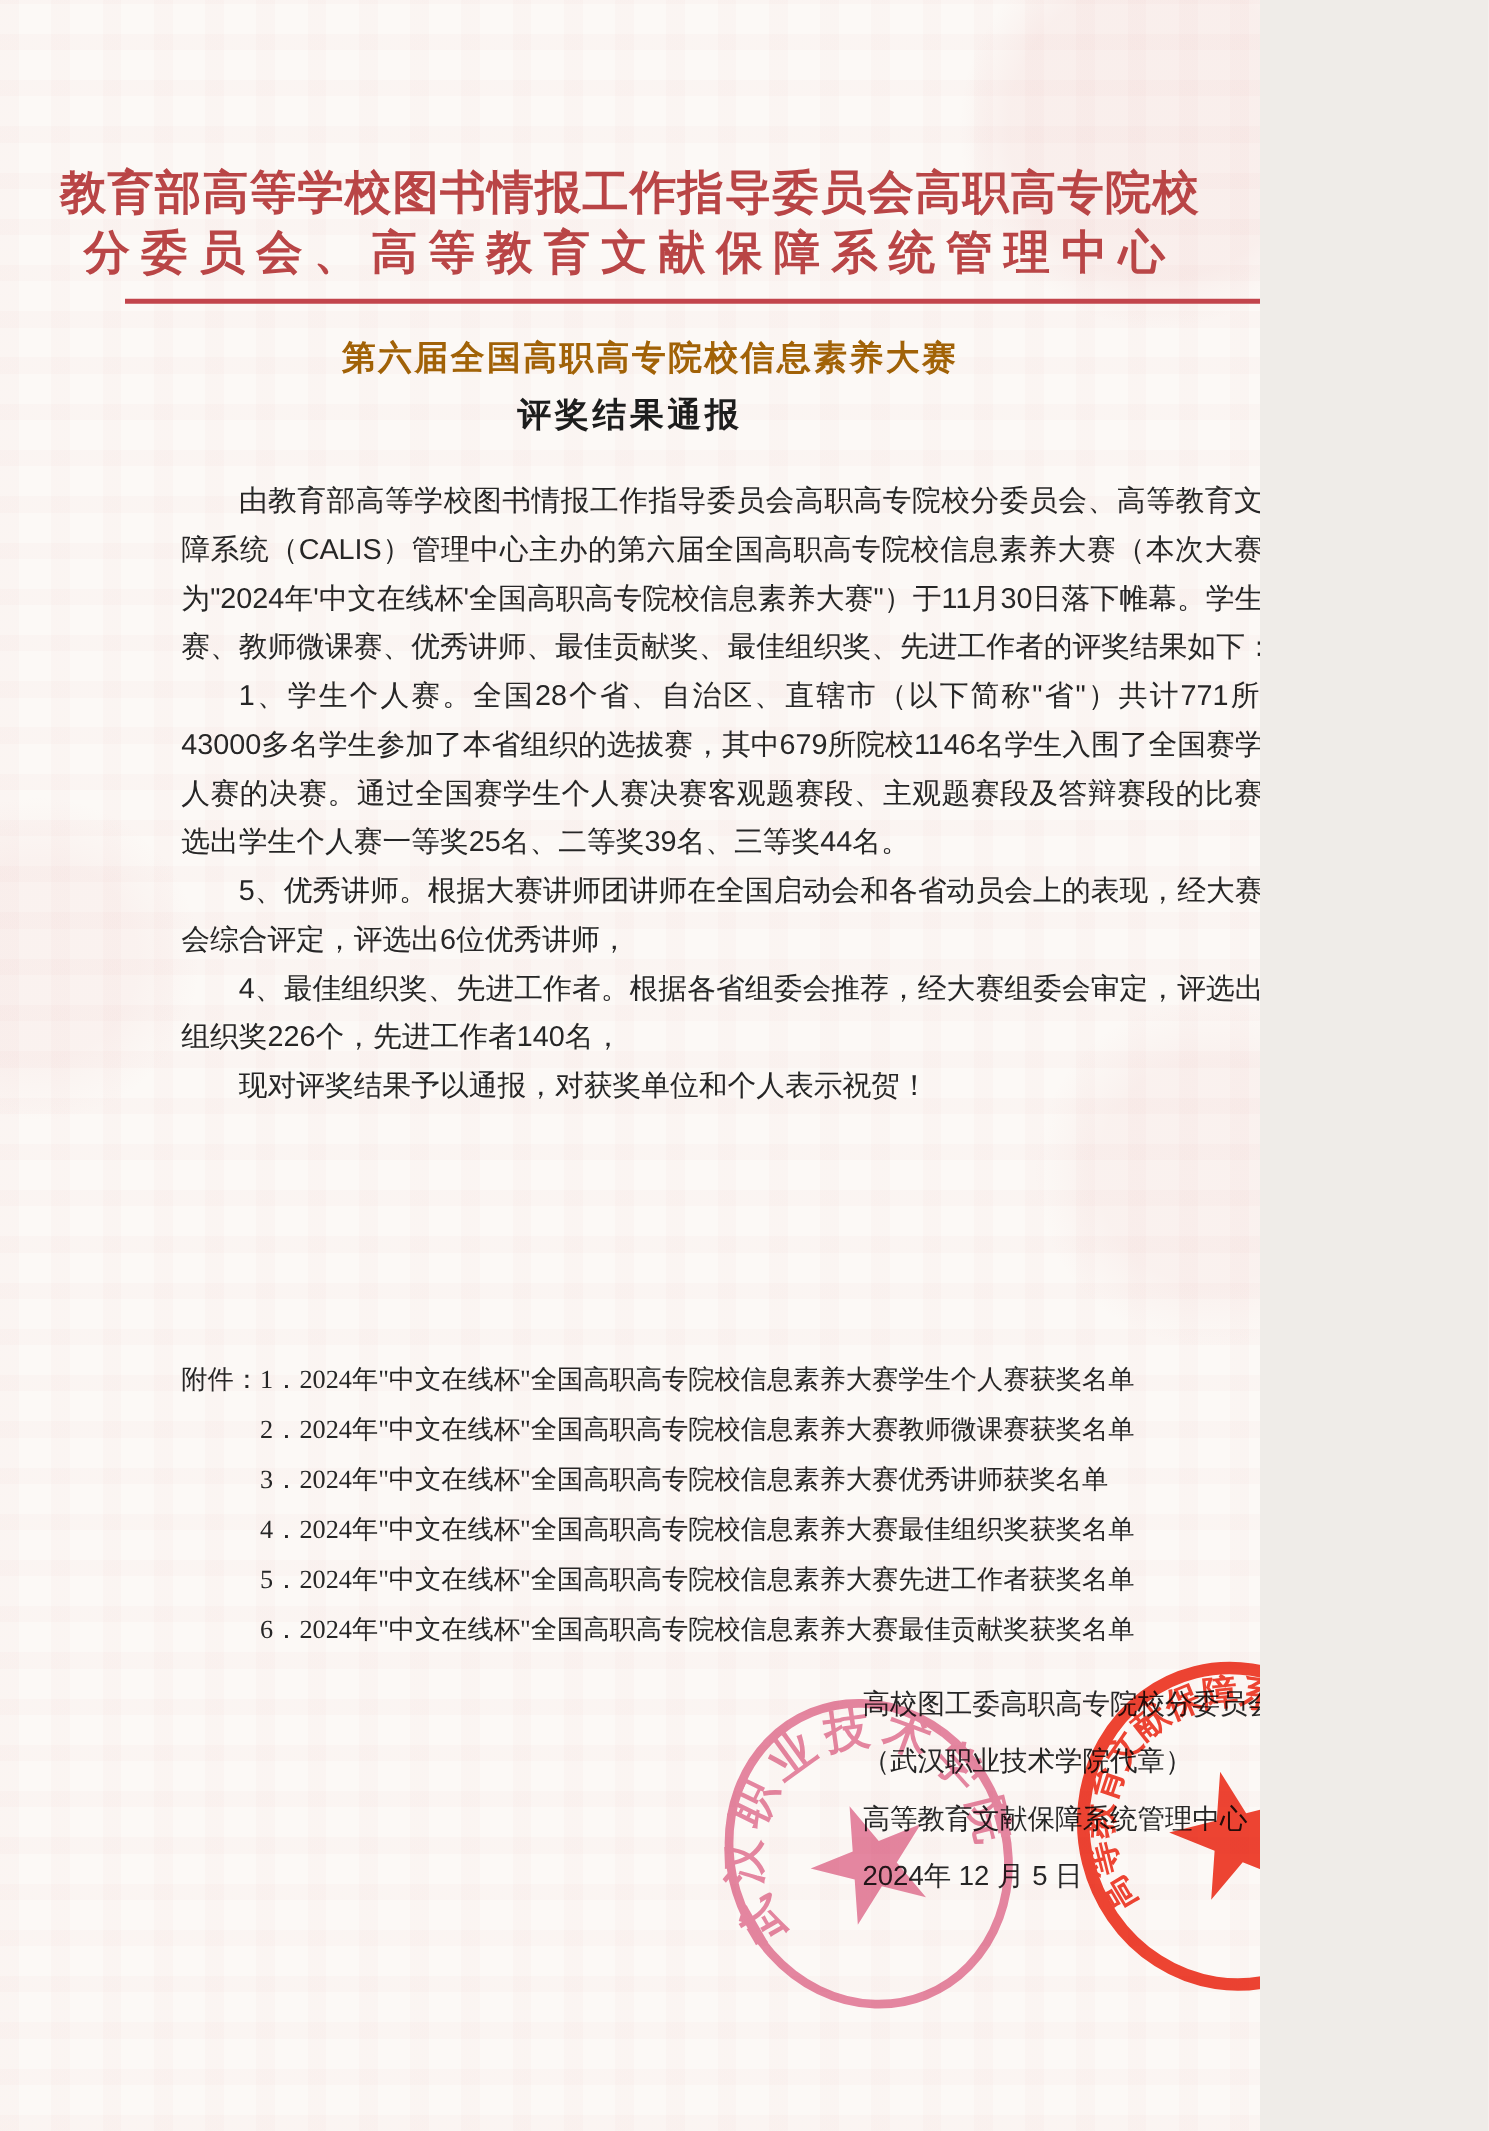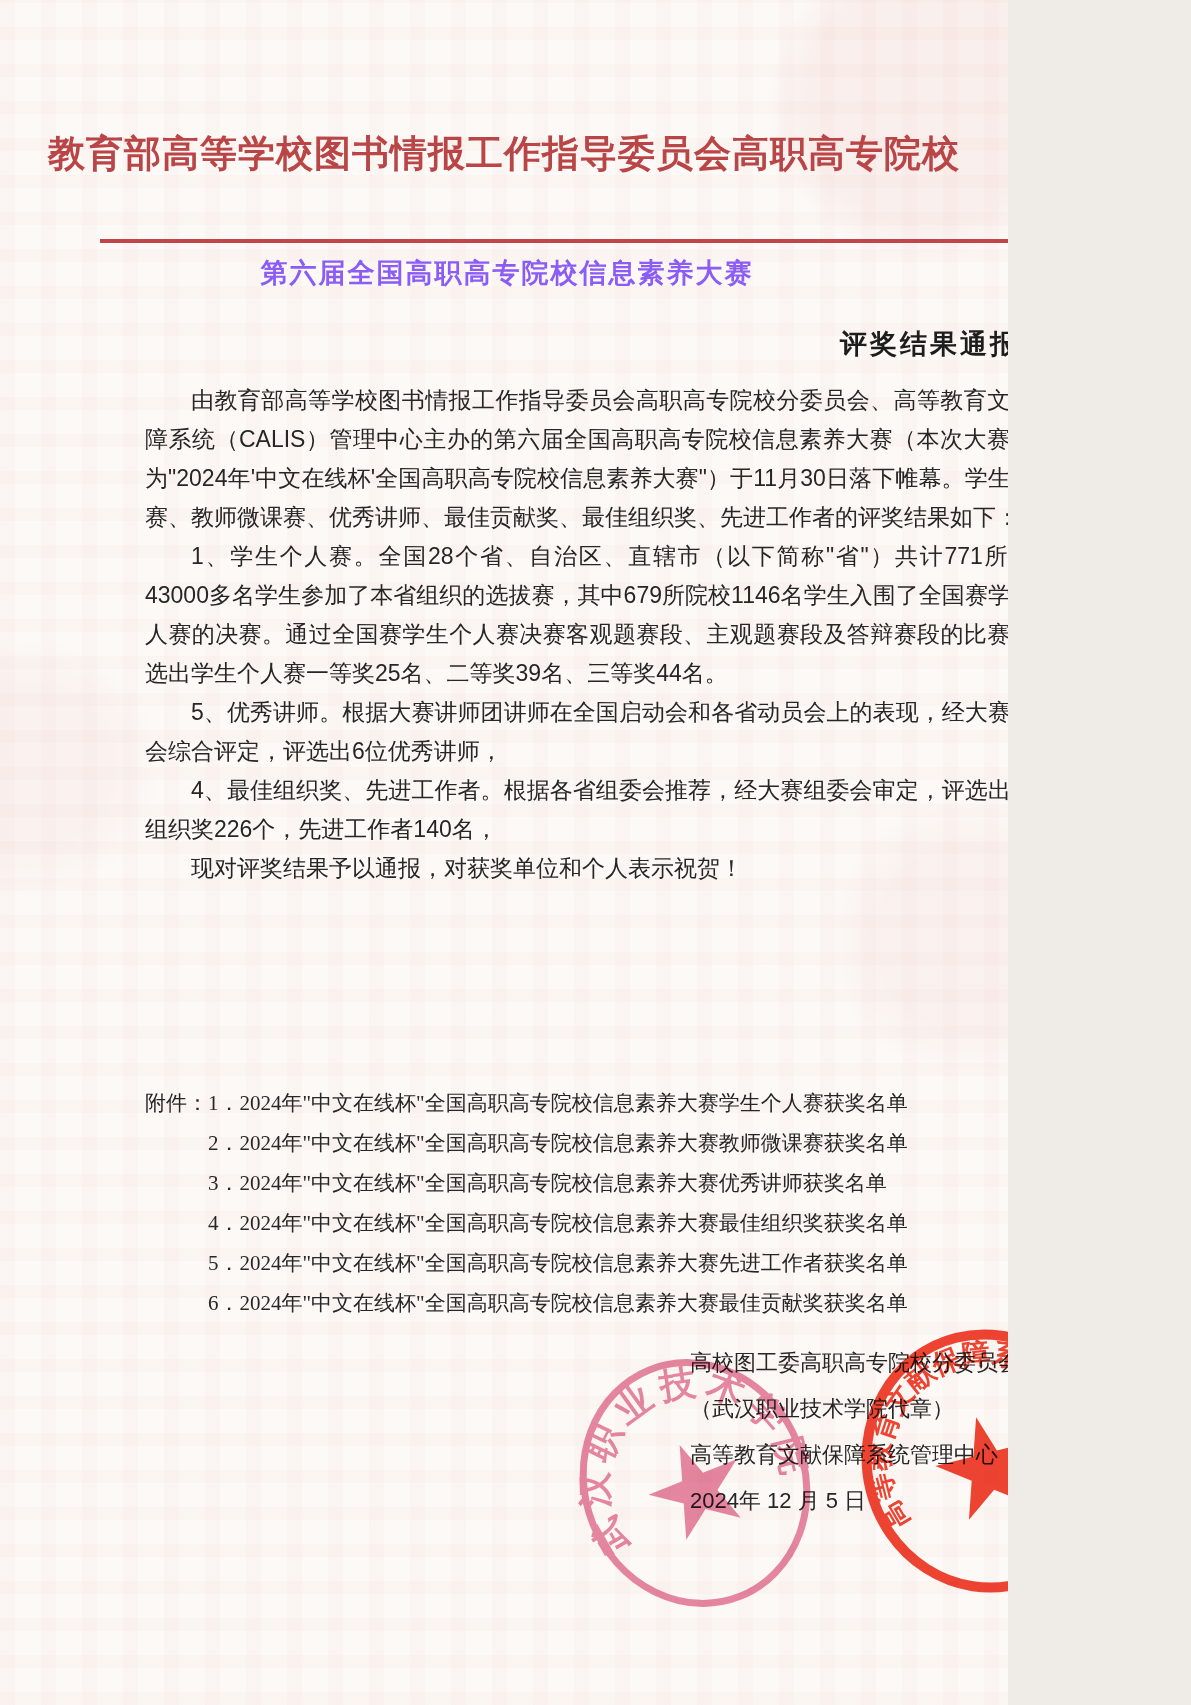--- a/index.html
+++ b/index.html
@@ -32,27 +32,27 @@
     font-weight:bold;
     line-height:48px;
   }
   .lh1{font-size:37px;letter-spacing:1px;}
   .lh2{font-size:37px;letter-spacing:9px;}
   .red-rule{
     position:absolute;top:239px;left:100px;width:992px;height:4px;
     background:linear-gradient(90deg,#c2454c 0 96%, #e09a5d 100%);
   }
   .doc-title{
-    position:absolute;top:252px;left:0;width:100%;margin:3px;
-    text-align:center;font-size:27px;font-weight:bold;color:#8b5cf6;
+    position:absolute;top:252px;left:0;width:100%;margin:16px;
+    text-align:center;font-size:27px;font-weight:bold;color:#a16207;
     letter-spacing:2px;
   }
   .doc-subtitle{
-    position:absolute;top:314px;left:0;width:100%;margin:12px;
-    text-align:right;font-size:27px;font-weight:bold;color:#1d1d1d;
+    position:absolute;top:314px;left:0;width:100%;margin:0;
+    text-align:center;font-size:27px;font-weight:bold;color:#1d1d1d;
     letter-spacing:3px;
   }
   .body-text{
     position:absolute;top:381px;left:145px;width:912px;
     font-size:23px;line-height:39px;color:#262626;
   }
   .body-text p{
     margin:0;
     text-indent:2em;
     text-align:justify;
@@ -78,20 +78,21 @@
   .stamp-right{left:856px;top:1326px;opacity:0.88;filter:blur(0.2px);}
 </style>
 </head>
 <body>
 
 <div class="page">
   <div class="scan-noise"></div>
 
   <header class="letterhead" style="color:#b94546;">
     <div class="lh1">教育部高等学校图书情报工作指导委员会高职高专院校</div>
+    <div class="lh2">分委员会、高等教育文献保障系统管理中心</div>
   </header>
 
   <div class="red-rule"></div>
 
   <h1 class="doc-title">第六届全国高职高专院校信息素养大赛</h1>
   <h2 class="doc-subtitle">评奖结果通报</h2>
 
   <main class="body-text">
     <p>由教育部高等学校图书情报工作指导委员会高职高专院校分委员会、高等教育文献保障系统（CALIS）管理中心主办的第六届全国高职高专院校信息素养大赛（本次大赛命名为"2024年'中文在线杯'全国高职高专院校信息素养大赛"）于11月30日落下帷幕。学生个人赛、教师微课赛、优秀讲师、最佳贡献奖、最佳组织奖、先进工作者的评奖结果如下：</p>
     <p>1、学生个人赛。全国28个省、自治区、直辖市（以下简称"省"）共计771所院校43000多名学生参加了本省组织的选拔赛，其中679所院校1146名学生入围了全国赛学生个人赛的决赛。通过全国赛学生个人赛决赛客观题赛段、主观题赛段及答辩赛段的比赛，评选出学生个人赛一等奖25名、二等奖39名、三等奖44名。</p>

